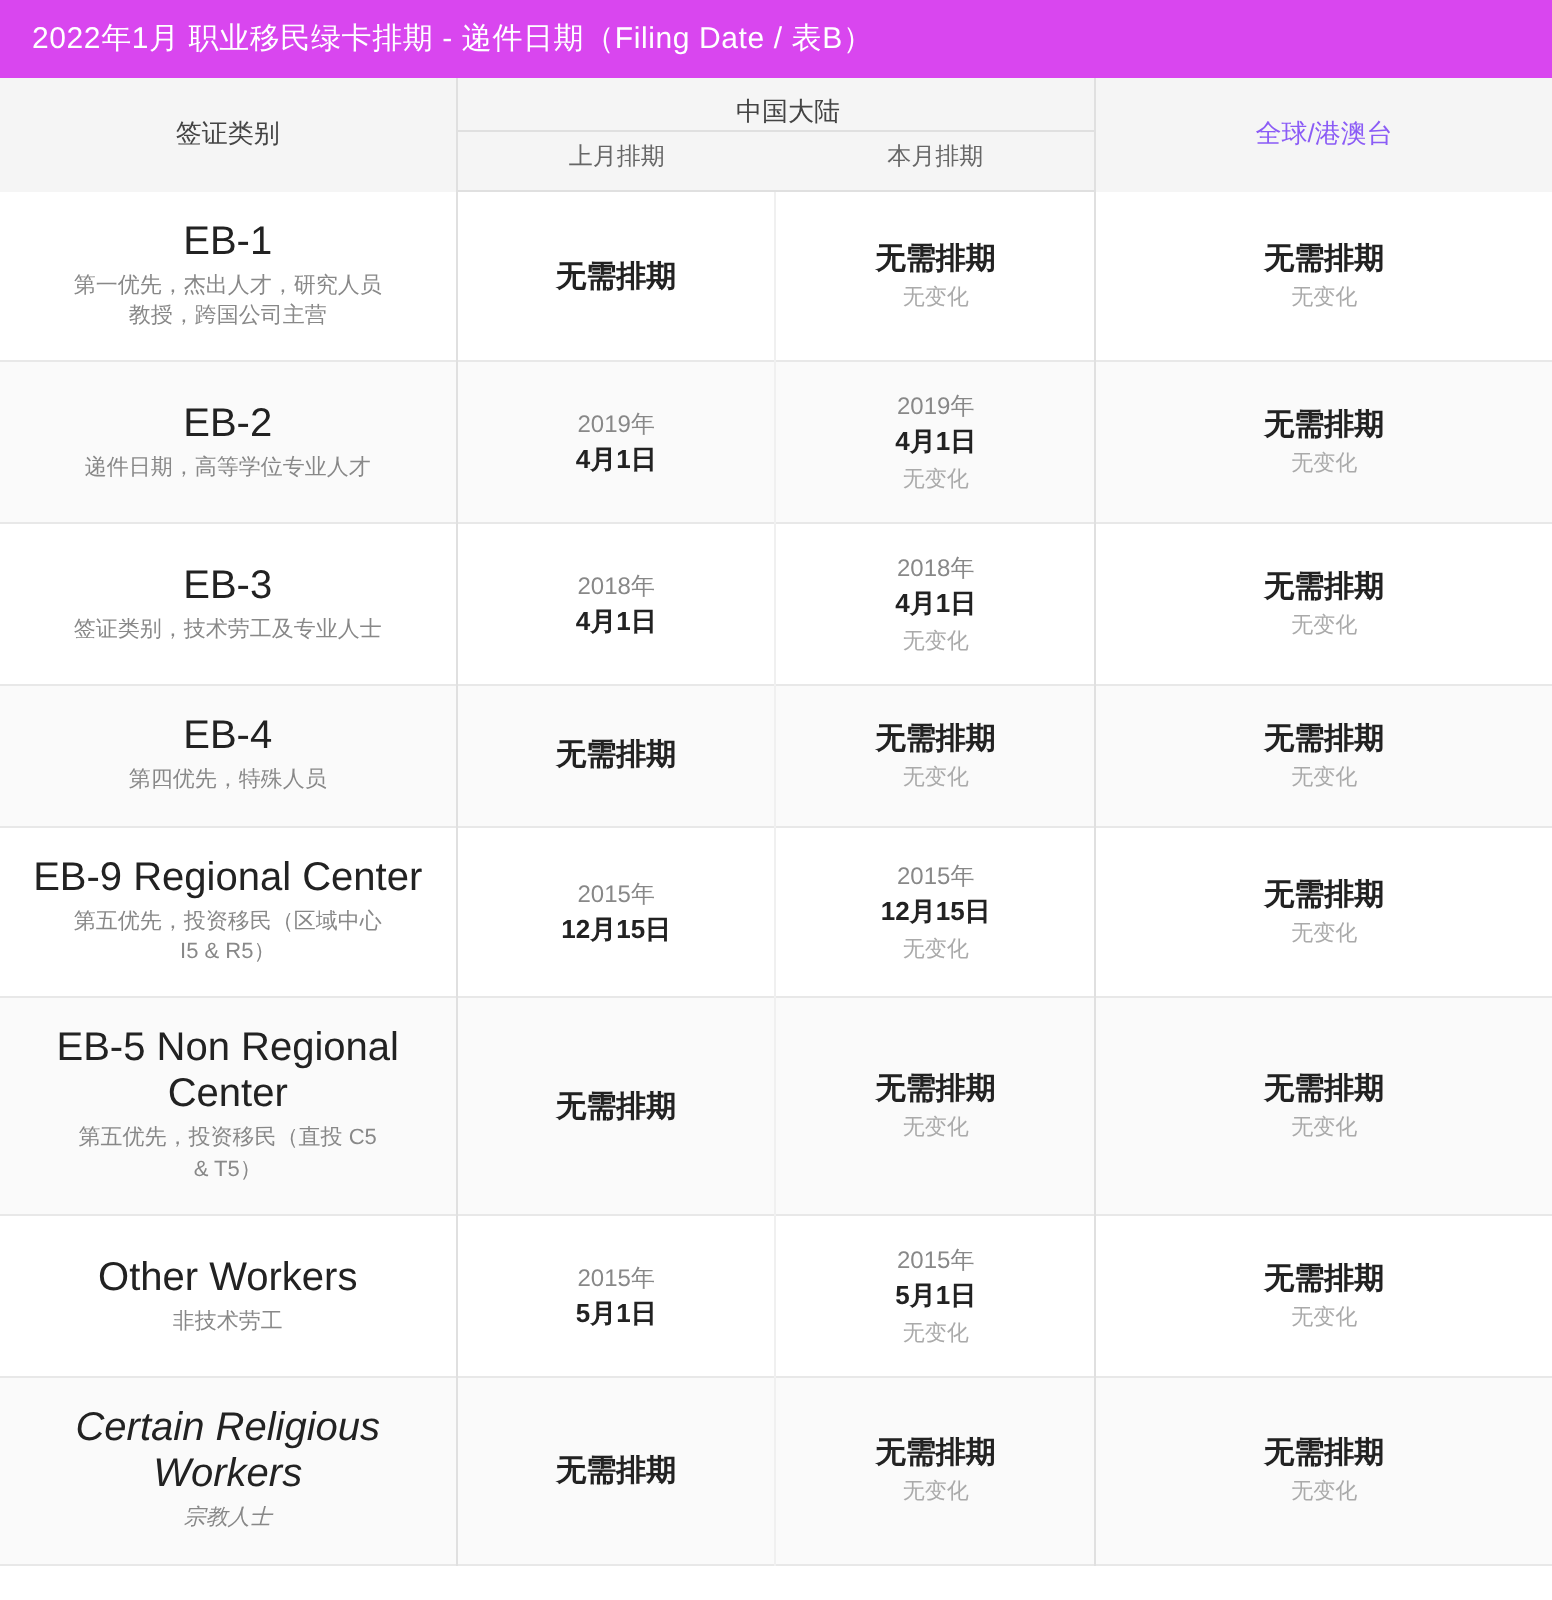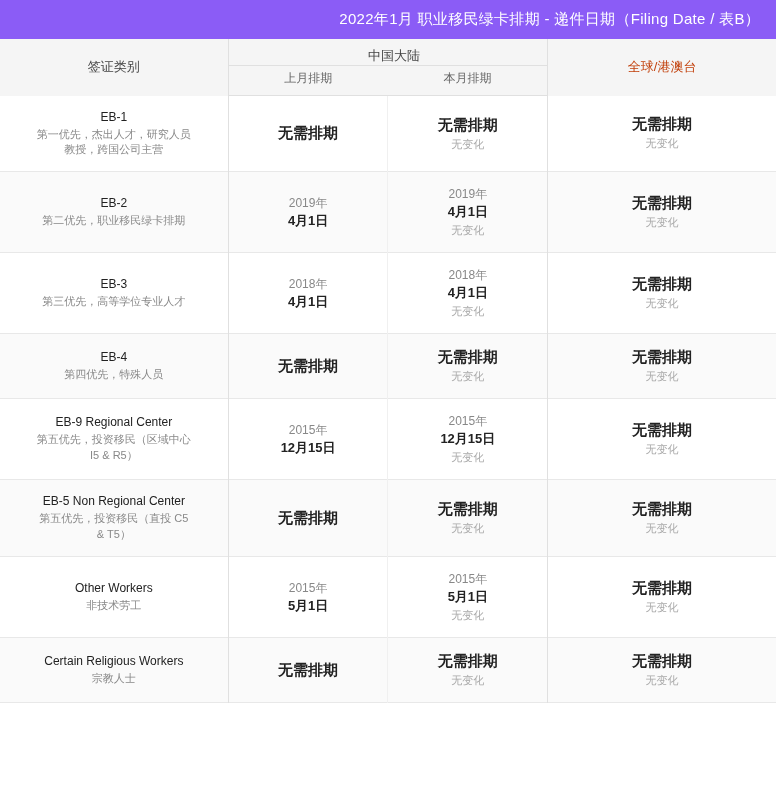--- a/index.html
+++ b/index.html
@@ -7,23 +7,23 @@
       margin: 0;
       padding: 0;
     }
     body {
       font-family: -apple-system, BlinkMacSystemFont, "Segoe UI", Arial, sans-serif;
       background: #fff;
       width: 776px;
       min-height: 800px;
     }
     .page-header {
-      background: #8b5cf6;
+      background: #d946ef;
       color: #fff;
-      text-align: right;
+      text-align: left;
       padding: 10px 16px;
       font-size: 15px;
       font-weight: 500;
       letter-spacing: 0.3px;
     }
     .table-container {
       width: 100%;
     }
     table {
       width: 100%;
@@ -43,21 +43,21 @@
       text-align: center;
       font-size: 13px;
       color: #444;
       font-weight: 500;
       padding: 8px 0;
       vertical-align: middle;
     }
     .col-header-global {
       text-align: center;
       font-size: 13px;
-      color: #c2410c;
+      color: #8b5cf6;
       font-weight: 500;
       padding: 8px 8px;
       vertical-align: middle;
     }
     .subheader-row th {
       background: #f5f5f5;
       font-size: 12px;
       color: #666;
       font-weight: 400;
       text-align: center;
@@ -72,21 +72,21 @@
     }
     tbody tr:nth-child(even) {
       background: #fafafa;
     }
     .visa-cell {
       text-align: center;
       padding: 14px 10px;
       vertical-align: middle;
     }
     .visa-code {
-      font-size: 12px;
+      font-size: 20px;
       font-weight: 500;
       color: #222;
       display: block;
     }
     .visa-desc {
       font-size: 11px;
       color: #888;
       display: block;
       margin-top: 3px;
       line-height: 1.4;
@@ -166,40 +166,40 @@
             <span class="no-wait-change">无变化</span>
           </td>
           <td class="date-cell" style="border-left: 1px solid rgb(224, 224, 224);">
             <span class="no-wait">无需排期</span>
             <span class="no-wait-change">无变化</span>
           </td>
         </tr>
         <tr>
           <td class="visa-cell" style="border-right: 1px solid rgb(224, 224, 224);">
             <span class="visa-code">EB-2</span>
-            <span class="visa-desc">第二优先，职业移民绿卡排期</span>
+            <span class="visa-desc">递件日期，高等学位专业人才</span>
           </td>
           <td class="date-cell">
             <span class="date-year">2019年</span>
             <span class="date-main">4月1日</span>
           </td>
           <td class="date-cell" style="border-left: 1px solid rgb(240, 240, 240);">
             <span class="date-year">2019年</span>
             <span class="date-main">4月1日</span>
             <span class="date-change">无变化</span>
           </td>
           <td class="date-cell" style="border-left: 1px solid rgb(224, 224, 224);">
             <span class="no-wait">无需排期</span>
             <span class="no-wait-change">无变化</span>
           </td>
         </tr>
         <tr>
           <td class="visa-cell" style="border-right: 1px solid rgb(224, 224, 224);">
             <span class="visa-code">EB-3</span>
-            <span class="visa-desc">第三优先，高等学位专业人才</span>
+            <span class="visa-desc">签证类别，技术劳工及专业人士</span>
           </td>
           <td class="date-cell">
             <span class="date-year">2018年</span>
             <span class="date-main">4月1日</span>
           </td>
           <td class="date-cell" style="border-left: 1px solid rgb(240, 240, 240);">
             <span class="date-year">2018年</span>
             <span class="date-main">4月1日</span>
             <span class="date-change">无变化</span>
           </td>
@@ -274,21 +274,21 @@
             <span class="date-year">2015年</span>
             <span class="date-main">5月1日</span>
             <span class="date-change">无变化</span>
           </td>
           <td class="date-cell" style="border-left: 1px solid rgb(224, 224, 224);">
             <span class="no-wait">无需排期</span>
             <span class="no-wait-change">无变化</span>
           </td>
         </tr>
         <tr>
-          <td class="visa-cell" style="border-right: 1px solid rgb(224, 224, 224);">
+          <td class="visa-cell" style="border-right: 1px solid rgb(224, 224, 224); font-style: italic;">
             <span class="visa-code">Certain Religious Workers</span>
             <span class="visa-desc">宗教人士</span>
           </td>
           <td class="date-cell">
             <span class="no-wait">无需排期</span>
           </td>
           <td class="date-cell" style="border-left: 1px solid rgb(240, 240, 240);">
             <span class="no-wait">无需排期</span>
             <span class="no-wait-change">无变化</span>
           </td>

